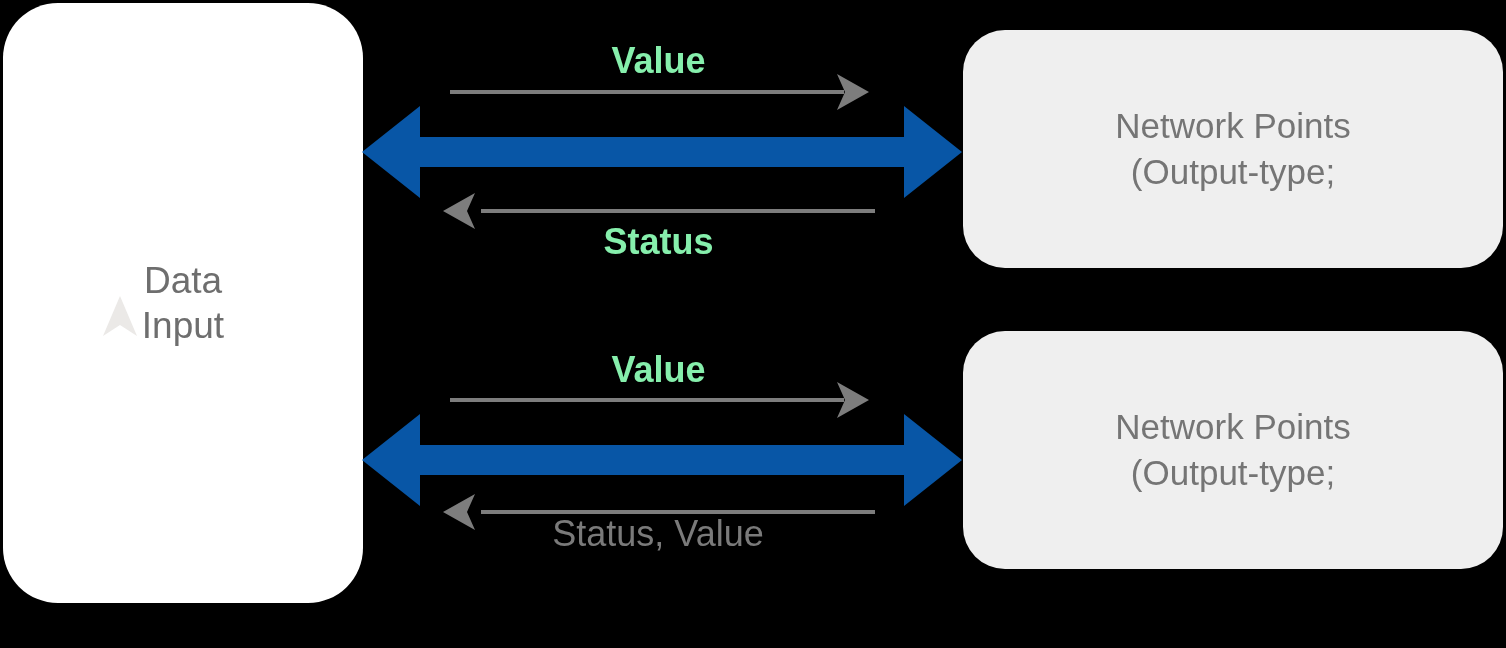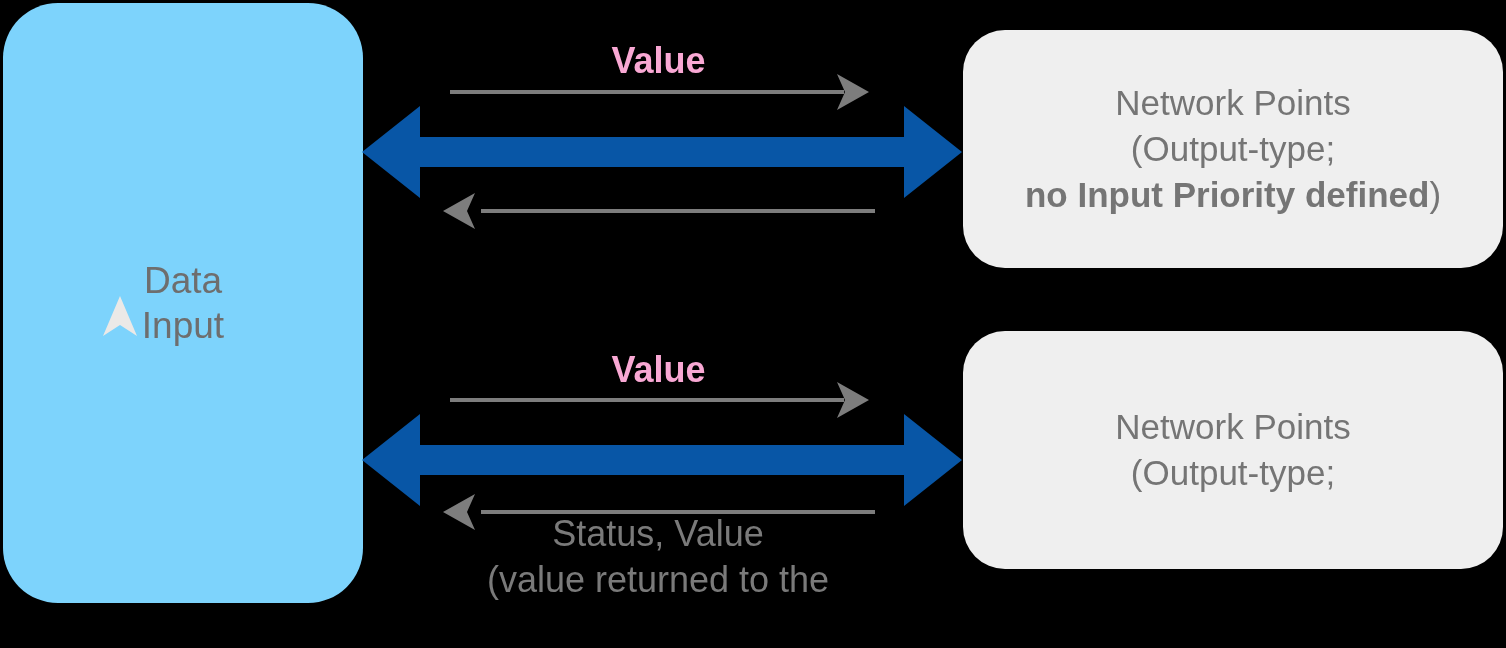--- a/index.html
+++ b/index.html
@@ -6,21 +6,21 @@
   #canvas{
     position:relative;
     width:1506px;height:648px;
     background:#000;
     overflow:hidden;
     font-family:"Liberation Sans","DejaVu Sans",sans-serif;
   }
   
   .source-box{
     position:absolute;left:3px;top:3px;width:360px;height:600px;
-    background:#7dd3fc;border-radius:55px;
+    background:#ffffff;border-radius:55px;
     display:flex;align-items:center;justify-content:center;
     text-align:center;color:#6e6e6e;
     font-size:37px;line-height:45px;
   }
   .target-box{
     position:absolute;left:963px;width:540px;height:238px;
     background:#efefef;border-radius:42px;
     display:flex;flex-direction:column;align-items:center;justify-content:center;
     text-align:center;color:#757575;
     font-size:35px;line-height:46px;
@@ -34,21 +34,21 @@
   .arrow{position:absolute;display:block;}
   .blue-arrow-1{left:362px;top:105px;width:600px;height:94px;}
   .blue-arrow-2{left:362px;top:413px;width:600px;height:94px;}
   .thin-right-1{left:448px;top:72px;width:421px;height:40px;}
   .thin-left-1{left:443px;top:191px;width:434px;height:40px;}
   .thin-right-2{left:448px;top:380px;width:421px;height:40px;}
   .thin-left-2{left:443px;top:492px;width:434px;height:40px;}
   
   .flow-label{
     position:absolute;left:448px;width:421px;
-    text-align:center;color:#f9a8d4;
+    text-align:center;color:#86efac;
     font-size:36px;font-weight:bold;white-space:nowrap;
   }
   .lbl-value-1{top:40px;}
   .lbl-status-1{top:221px;}
   .lbl-value-2{top:349px;}
   .return-block{
     position:absolute;left:368px;top:511px;width:580px;
     text-align:center;color:#7a7a7a;font-size:36px;line-height:46px;
     white-space:nowrap;
   }
@@ -65,21 +65,20 @@
       <div>Input</div>
     </div>
     <svg class="cursor" viewBox="0 0 34 40">
       <polygon points="17,0 34,40 17,29 0,40" fill="#ebe9e7"></polygon>
     </svg>
   </div>
 
   <div class="target-box top">
     <div>Network Points</div>
     <div>(Output-type;</div>
-    <div><span class="bold">no Input Priority defined</span><span>)</span></div>
   </div>
 
   <div class="target-box bottom">
     <div>Network Points</div>
     <div>(Output-type;</div>
   </div>
 
   <div class="flow-label lbl-value-1">Value</div>
 
   <svg class="arrow thin-right-1" viewBox="0 0 421 40" preserveAspectRatio="none">
@@ -89,35 +88,35 @@
 
   <svg class="arrow blue-arrow-1" viewBox="0 0 600 94" preserveAspectRatio="none">
     <polygon points="0,47 58,1 58,32 542,32 542,1 600,47 542,93 542,62 58,62 58,93" fill="#0856a6"></polygon>
   </svg>
 
   <svg class="arrow thin-left-1" viewBox="0 0 434 40" preserveAspectRatio="none">
     <line x1="38" y1="20" x2="432" y2="20" stroke-width="4" stroke="#7d7d7d"></line>
     <polygon points="0,20 32,2 24,20 32,38" fill="#7d7d7d"></polygon>
   </svg>
 
+  <div class="flow-label lbl-status-1">Status</div>
 
   <div class="flow-label lbl-value-2">Value</div>
 
   <svg class="arrow thin-right-2" viewBox="0 0 421 40" preserveAspectRatio="none">
     <line x1="2" y1="20" x2="396" y2="20" stroke-width="4" stroke="#7d7d7d"></line>
     <polygon points="421,20 389,2 397,20 389,38" fill="#7d7d7d"></polygon>
   </svg>
 
   <svg class="arrow blue-arrow-2" viewBox="0 0 600 94" preserveAspectRatio="none">
     <polygon points="0,47 58,1 58,32 542,32 542,1 600,47 542,93 542,62 58,62 58,93" fill="#0856a6"></polygon>
   </svg>
 
   <svg class="arrow thin-left-2" viewBox="0 0 434 40" preserveAspectRatio="none">
     <line x1="38" y1="20" x2="432" y2="20" stroke-width="4" stroke="#7d7d7d"></line>
     <polygon points="0,20 32,2 24,20 32,38" fill="#7d7d7d"></polygon>
   </svg>
 
   <div class="return-block">
     <div class="head">Status, Value</div>
-    <div>(value returned to the</div>
   </div>
 
 </div>
 
 </body></html>

